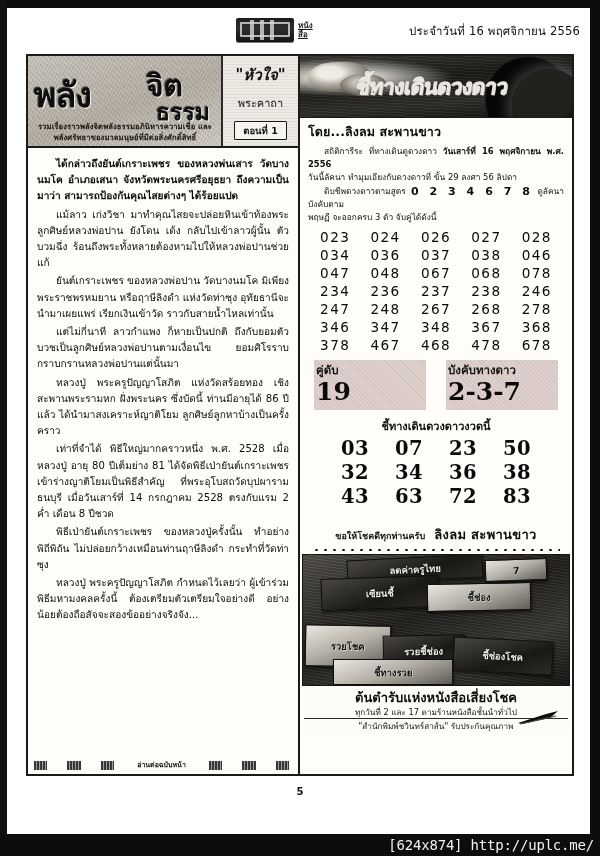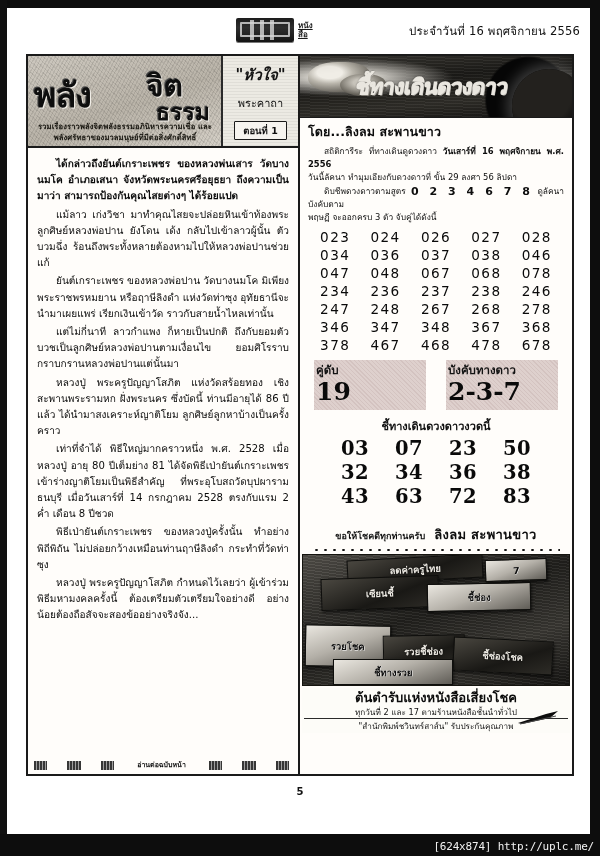--- a/index.html
+++ b/index.html
@@ -499,21 +499,21 @@
     top: 786px;
     text-align: center;
     font-size: 10px;
     color: #111;
     font-weight: bold;
   }
   .watermark {
     position: absolute;
     right: 6px;
     bottom: 3px;
-    font-size: 11px;
+    font-size: 14px;
     color: #f2f2f2;
     font-family: "DejaVu Sans Mono", "Liberation Mono", monospace;
     letter-spacing: -.2px;
     white-space: nowrap;
   }
 </style>
 </head>
 <body>
 
 <div class="page">

